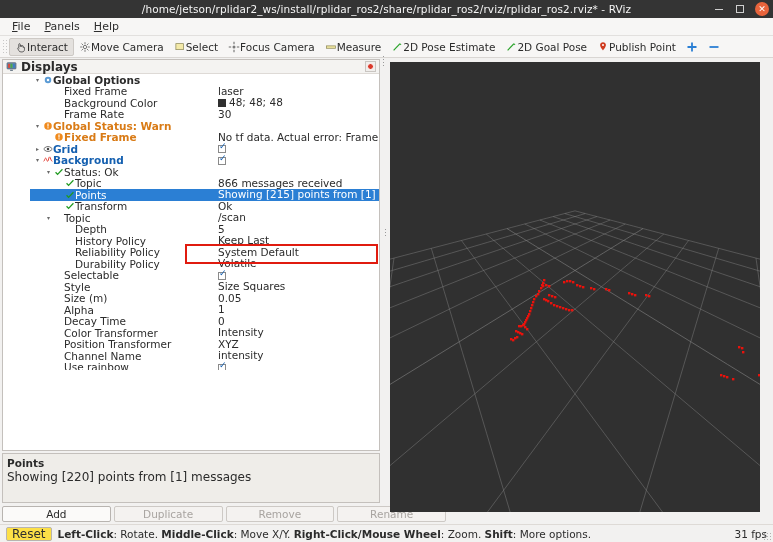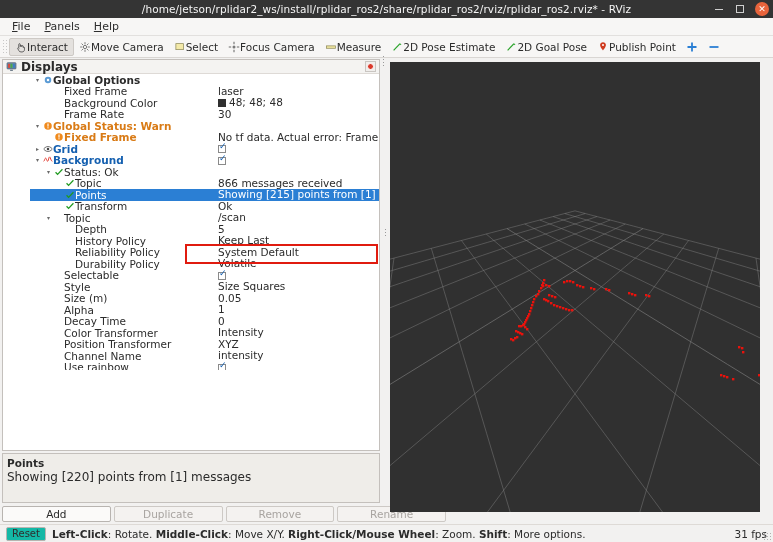--- a/index.html
+++ b/index.html
@@ -113,22 +113,22 @@
               background-image: radial-gradient(#9a9a9a 0.6px, transparent 0.7px);
               background-size:3px 3px; }
   .vsplit-left { position:absolute; left:384px; top:228px; width:4px; height:10px;
               background-image: radial-gradient(#9a9a9a 0.6px, transparent 0.7px);
               background-size:3px 3px; }
 
   
   .statusbar { position:absolute; left:0; top:524px; width:773px; height:18px;
                background:#f2f1f0; border-top:1px solid #dedad6;
                display:flex; align-items:center; padding:0 6px; gap:6px; }
-  .reset-btn { height:14px; padding:0 5px; border:1px solid #b8b4b0; background:#14b8a6;
-               font-size:10px; display:flex; align-items:center; border-radius:2px; }
+  .reset-btn { height:14px; padding:0 5px; border:1px solid #b8b4b0; background:#fde047;
+               font-size:12px; display:flex; align-items:center; border-radius:2px; }
   .hint { font-size:10.5px; color:#2b2b2b; }
   .hint b { font-weight:bold; }
   .fps { margin-left:auto; font-size:10.5px; color:#2b2b2b; }
   .grip-corner { position:absolute; right:1px; bottom:1px; width:9px; height:9px;
      background-image: radial-gradient(#b0b0b0 0.6px, transparent 0.7px);
      background-size:3px 3px; }
 </style>
 </head>
 <body>
 

